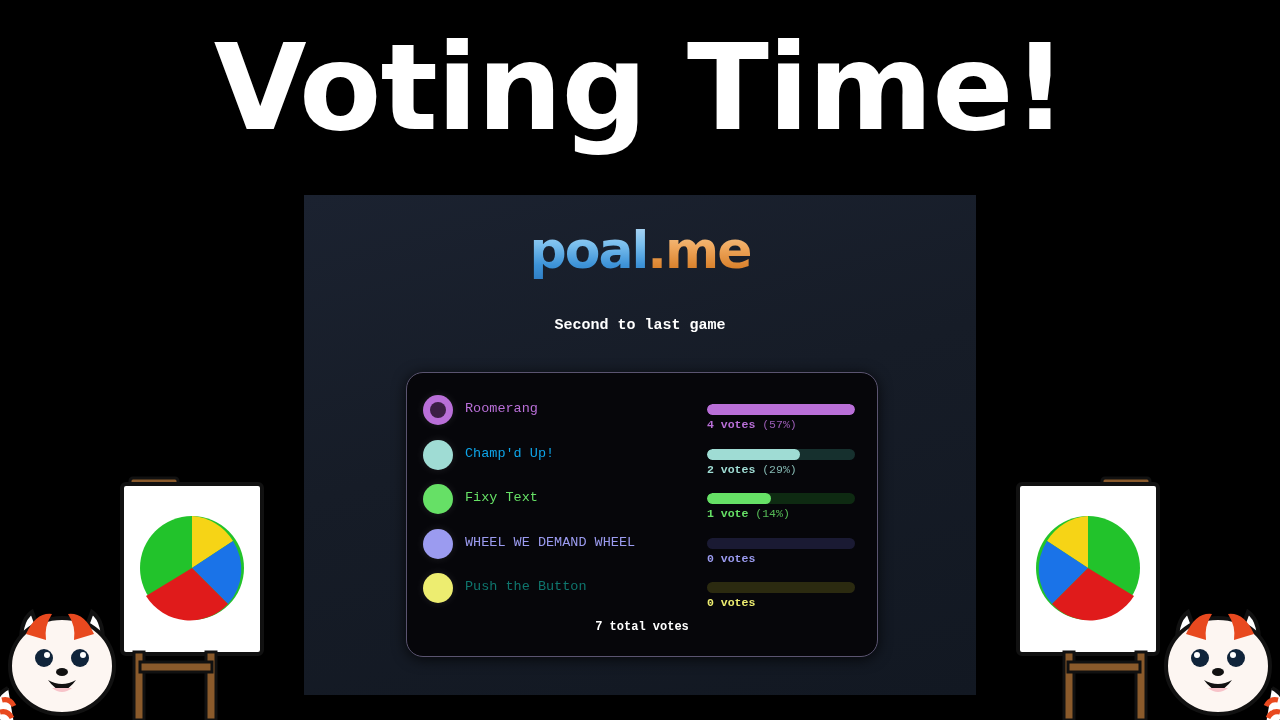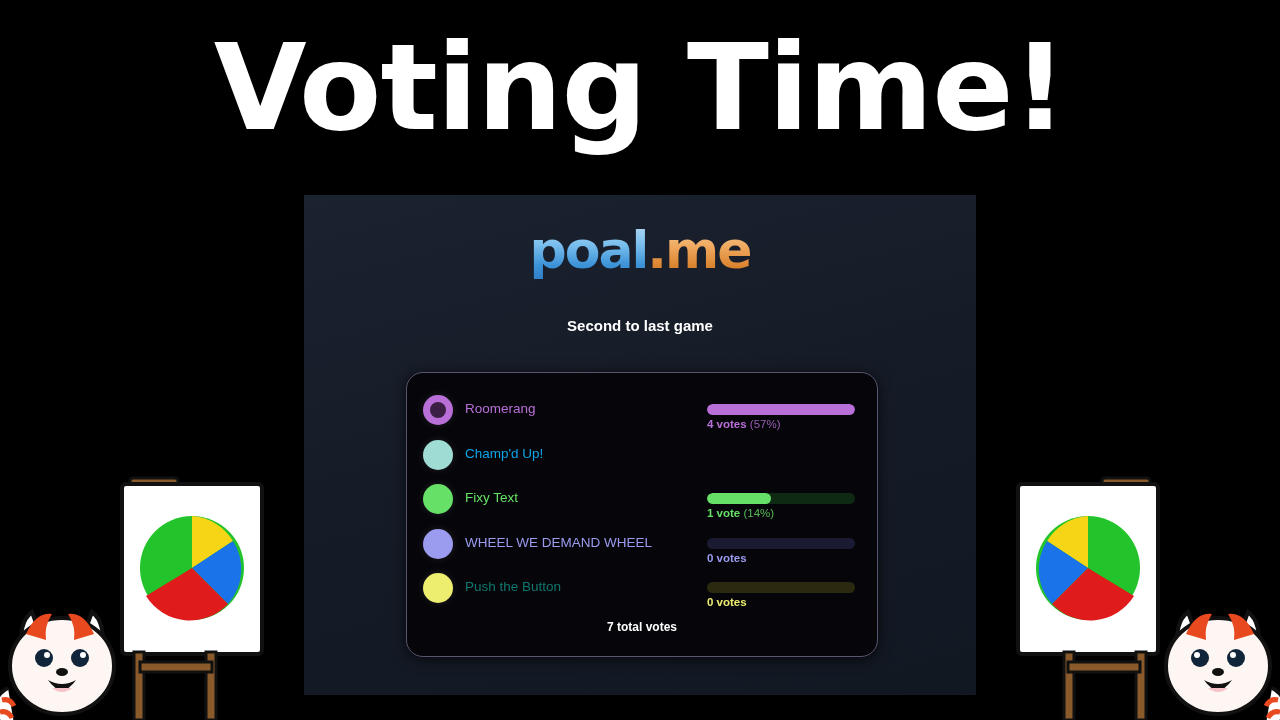--- a/index.html
+++ b/index.html
@@ -39,32 +39,33 @@
   }
   .logo .orange {
     background:linear-gradient(180deg,#f8d7a8 0%,#efa85e 45%,#d9812c 80%,#c9721f 100%);
     -webkit-background-clip:text; background-clip:text;
     -webkit-text-fill-color:transparent; color:#e59a४d;
   }
 
   .question {
     position:absolute; left:0; top:122px; width:100%;
     text-align:center; color:#fff;
-    font-size:15px; font-weight:700;
+    font-size:15px; font-weight:700;font-family:Liberation Mono, monospace;
   }
 
   
   .card {
     position:absolute; left:102px; top:177px;
     width:472px; height:285px;
     background:#06060a;
     border:1px solid #5a5470;
     border-radius:17px;
     box-shadow:0 2px 14px rgba(0,0,0,.75);
     padding:20px 0 0 0;
+    font-family:Liberation Mono, monospace;
   }
 
   .rows { padding:0 16px; }
 
   .row {
     position:relative;
     height:44.5px;
     display:flex; align-items:flex-start;
   }
 
@@ -134,20 +135,26 @@
             <div class="barwrap">
               <div class="track" style="background: rgb(42, 16, 56);">
                 <div class="fill" style="width: 100%; background: rgb(185, 111, 216);"></div>
               </div>
               <div class="votes" style="color: rgb(185, 111, 216);">4 votes <span class="pct">(57%)</span></div>
             </div>
           </div>
           <div class="row">
             <div class="bullet" style="background: rgb(159, 220, 212);"></div>
             <div class="label" style="color: #0ea5e9;">Champ'd Up!</div>
+            <div class="barwrap">
+              <div class="track" style="background: rgb(22, 48, 46);">
+                <div class="fill" style="width: 63.1579%; background: rgb(159, 220, 212);"></div>
+              </div>
+              <div class="votes" style="color: rgb(159, 220, 212);">2 votes <span class="pct">(29%)</span></div>
+            </div>
           </div>
           <div class="row">
             <div class="bullet" style="background: rgb(102, 224, 102);"></div>
             <div class="label" style="color: rgb(102, 224, 102);">Fixy Text</div>
             <div class="barwrap">
               <div class="track" style="background: rgb(14, 42, 18);">
                 <div class="fill" style="width: 43.4211%; background: rgb(102, 224, 102);"></div>
               </div>
               <div class="votes" style="color: rgb(102, 224, 102);">1 vote <span class="pct">(14%)</span></div>
             </div>

